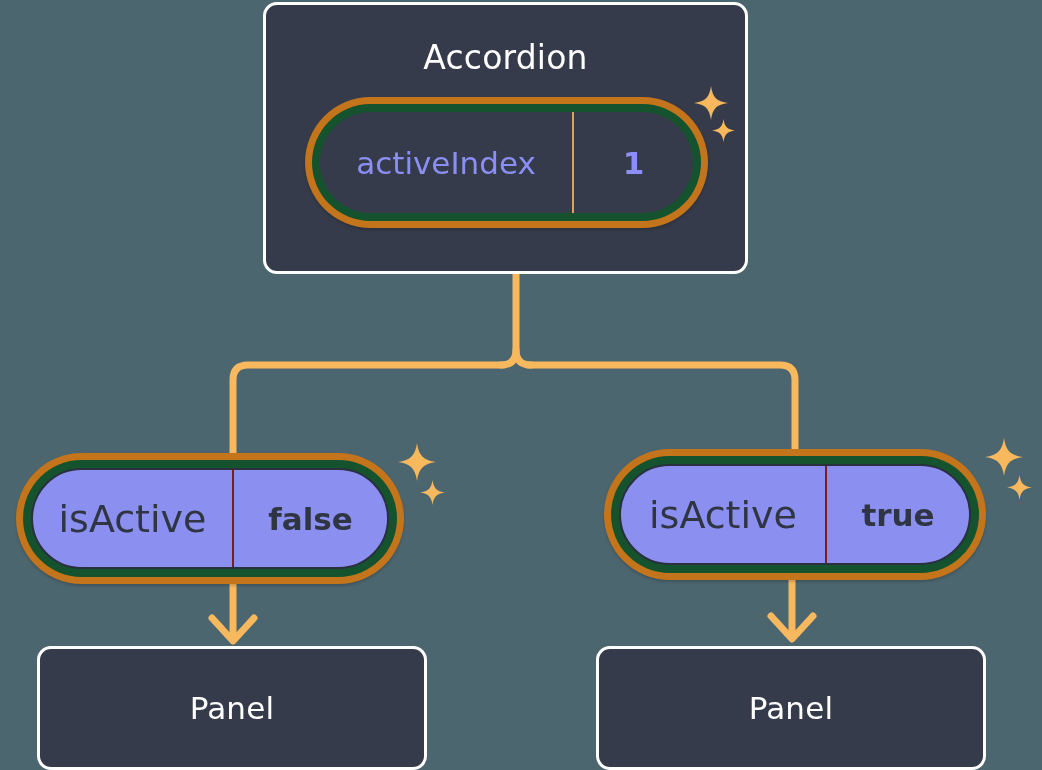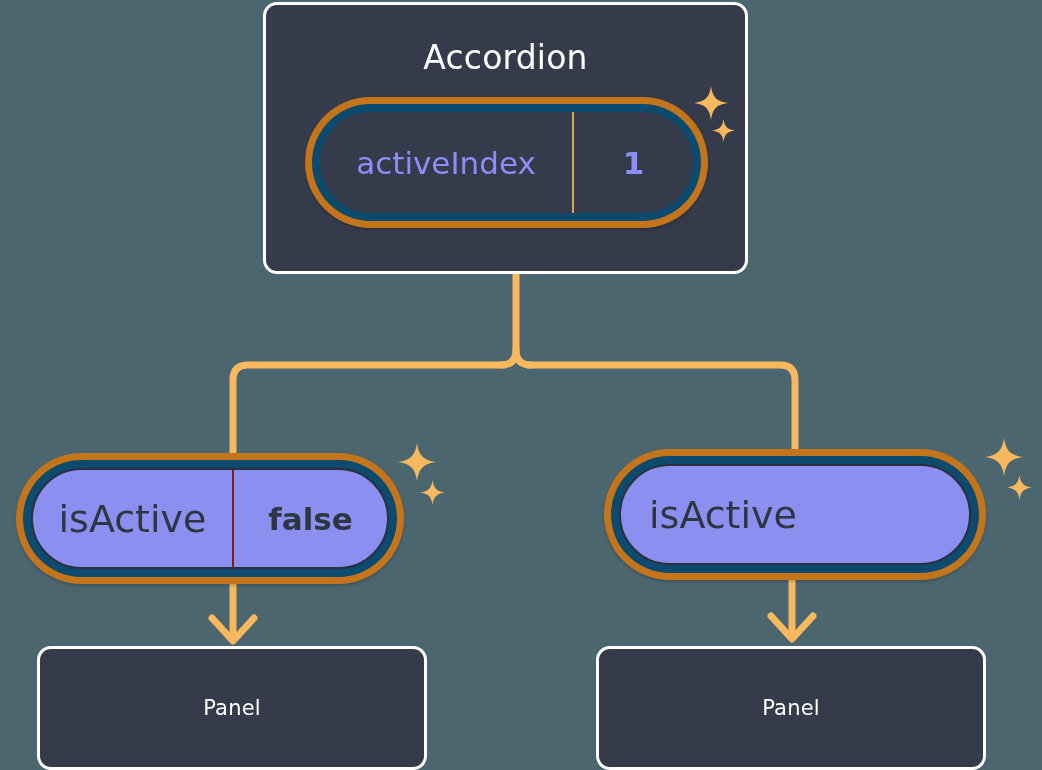--- a/index.html
+++ b/index.html
@@ -57,37 +57,37 @@
   #accordion-box .comp-title { margin-top: 36px; }
 
   .panel-box {
     top: 646px;
     width: 390px;
     height: 124px;
     align-items: center;
   }
   #panel-left  { left: 37px; }
   #panel-right { left: 596px; }
-  .panel-box .comp-title { font-size: 21px; }
+  .panel-box .comp-title { font-size: 31px; }
 
   
   .pill {
     position: absolute;
     box-sizing: border-box;
     border-radius: 999px;
     background: #c4741a;          
     padding: 7px;
     box-shadow: 0 2px 3px rgba(0,0,0,0.18);
   }
   .pill-mid {
     box-sizing: border-box;
     width: 100%;
     height: 100%;
     border-radius: 999px;
-    background: #0c4a6e;          
+    background: #14532d;          
     padding: 8px;
   }
   .pill-core {
     box-sizing: border-box;
     width: 100%;
     height: 100%;
     border-radius: 999px;
     display: flex;
     align-items: stretch;
     overflow: hidden;
@@ -206,20 +206,21 @@
   </div>
 
   <div class="comp-box panel-box" id="panel-left">
     <div class="comp-title">Panel</div>
   </div>
 
   <div class="pill purple" id="pill-isactive-right">
     <div class="pill-mid">
       <div class="pill-core">
         <div class="pill-key">isActive</div>
+        <div class="pill-val">true</div>
       </div>
     </div>
   </div>
 
   <div class="sparkle" style="left:985px; top:438px;">
     <svg width="38" height="38" viewBox="0 0 38 38">
       <path d="M19 0 C20.8 12.7 25.3 17.2 38 19 C25.3 20.8 20.8 25.3 19 38 C17.2 25.3 12.7 20.8 0 19 C12.7 17.2 17.2 12.7 19 0 Z" fill="#f7b85e"></path>
     </svg>
   </div>
   <div class="sparkle" style="left:1007px; top:475px;">

